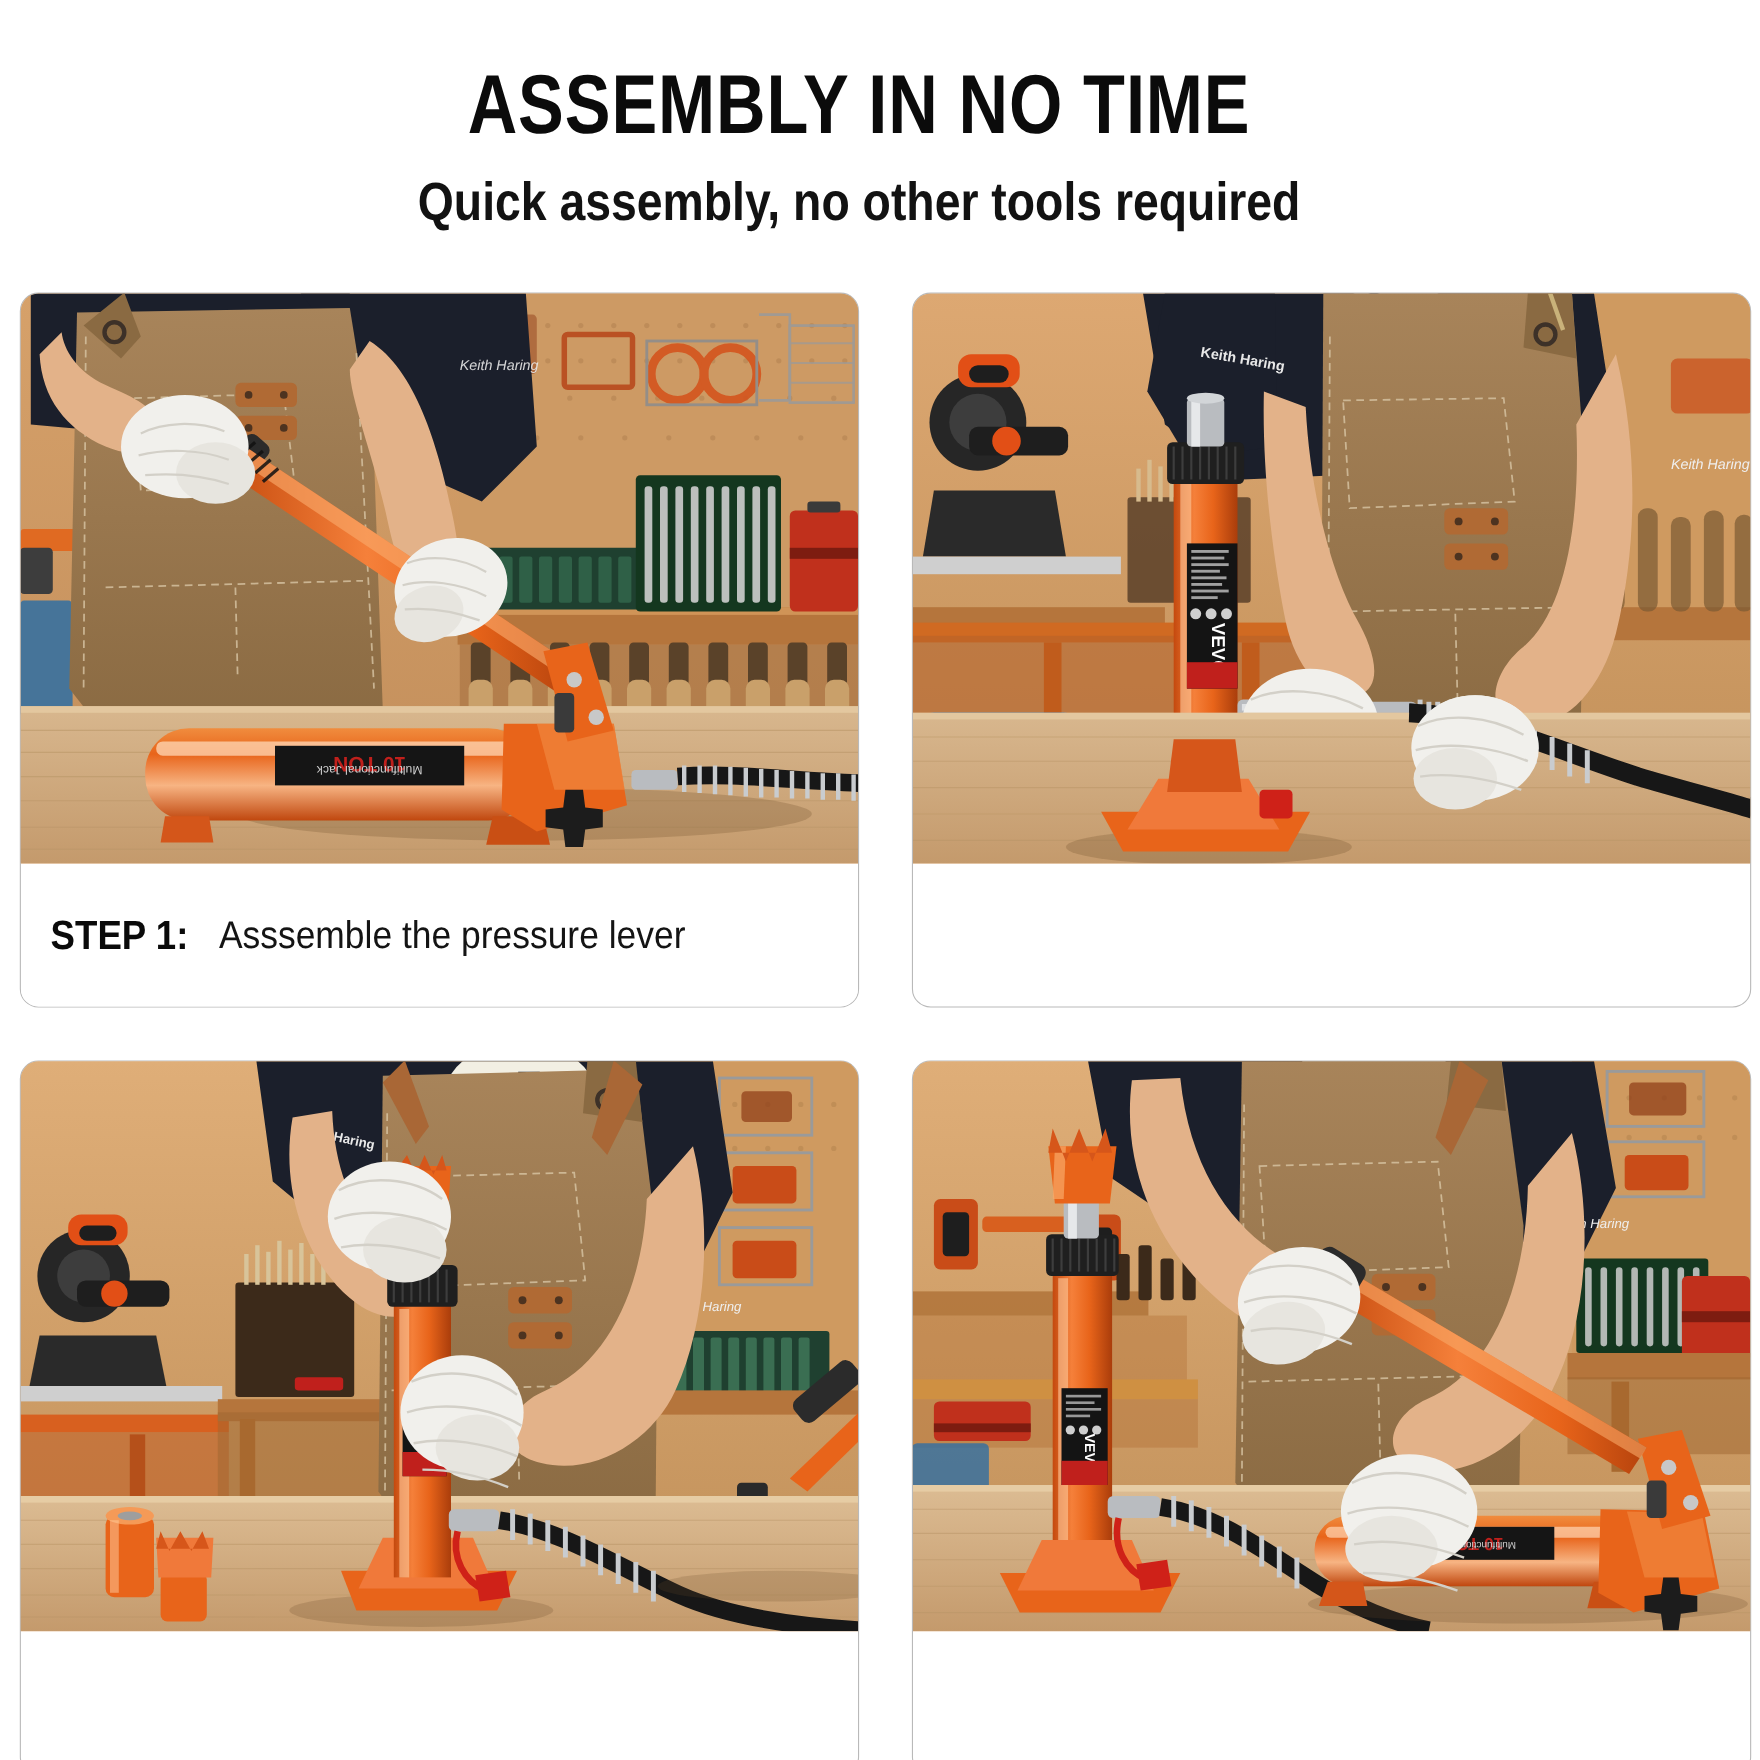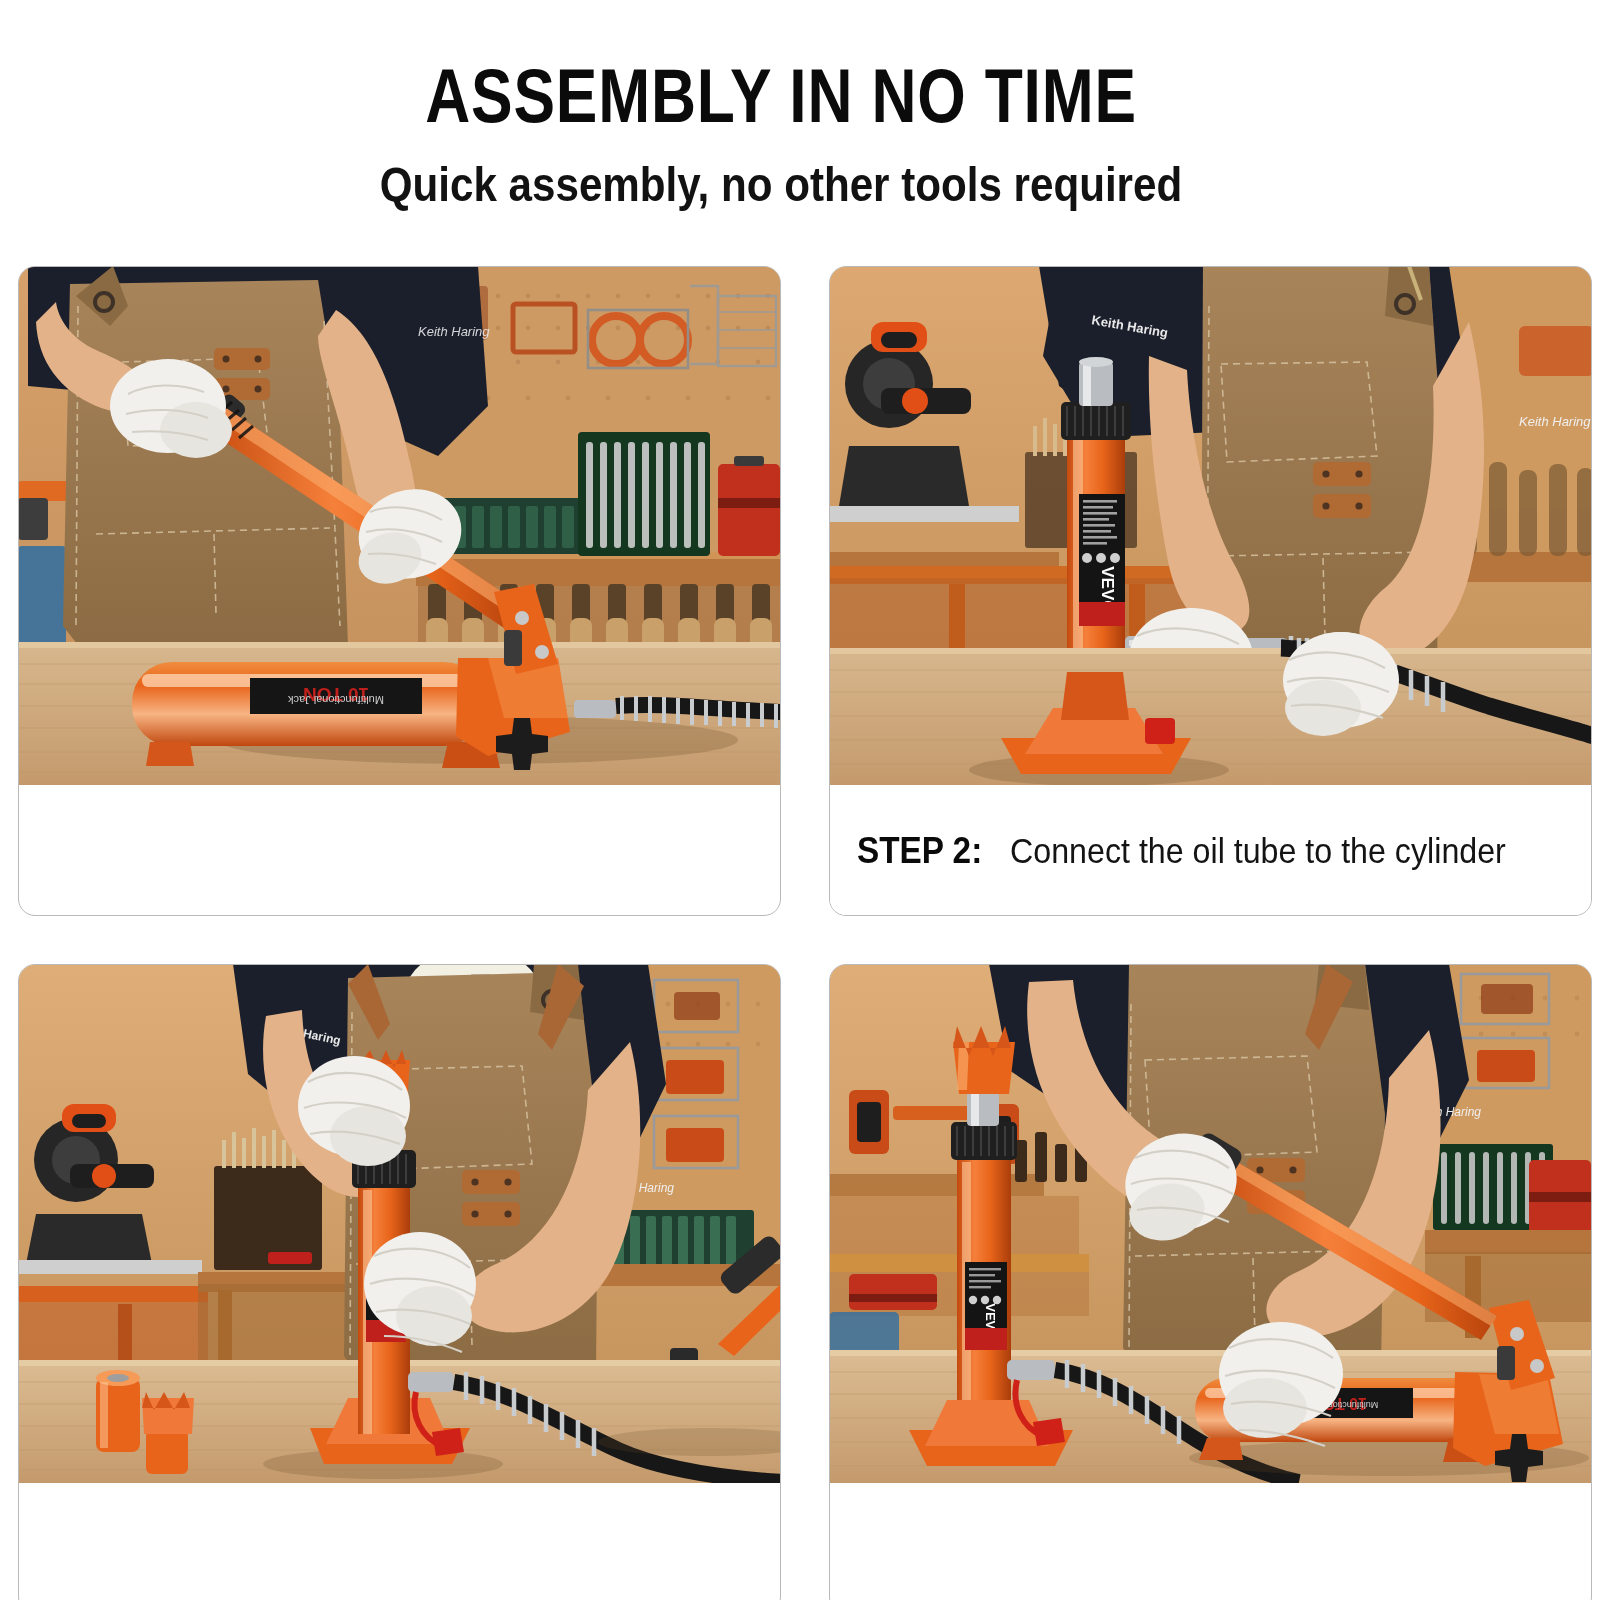--- a/index.html
+++ b/index.html
@@ -374,20 +374,24 @@
                   <line x1="702" y1="435" x2="702" y2="460"></line>
                 <line x1="716" y1="436" x2="716" y2="460"></line>
                   <line x1="730" y1="437" x2="730" y2="461"></line>
                 <line x1="744" y1="437" x2="744" y2="461"></line>
                   <line x1="758" y1="438" x2="758" y2="462"></line>
               </g>
             </g>
           </g>
         </svg>
       </div>
+      <div class="caption">
+        <span class="step-label">STEP 1:</span>
+        <span class="step-text">Asssemble the pressure lever</span>
+      </div>
     </div>
 
     <div class="card">
       <div class="photo">
         <svg viewBox="0 0 765 519" xmlns="http://www.w3.org/2000/svg">
           <defs>
             <linearGradient id="wall2" x1="0" y1="0" x2="0" y2="1">
               <stop offset="0" stop-color="#dda872"></stop>
                 <stop offset="1" stop-color="#c08f58"></stop>
             </linearGradient>
@@ -611,24 +615,20 @@
             <ellipse cx="512" cy="414" rx="58" ry="48" fill="#f1f0ec"></ellipse>
             <ellipse cx="494" cy="442" rx="38" ry="28" fill="#e7e5df"></ellipse>
             <g stroke="#d3d0c8" stroke-width="2.2" fill="none">
               <path d="M460 394 C486 382 524 384 556 402"></path>
               <path d="M458 416 C486 408 526 412 560 426"></path>
               <path d="M462 440 C490 436 524 442 554 452"></path>
             </g>
           </g>
         </svg>
       </div>
-      <div class="caption">
-        <span class="step-label">STEP 2:</span>
-        <span class="step-text">Connect the oil tube to the cylinder</span>
-      </div>
     </div>
 
     <div class="card">
       <div class="photo">
         <svg viewBox="0 0 765 519" xmlns="http://www.w3.org/2000/svg">
           <defs>
             <linearGradient id="wall3" x1="0" y1="0" x2="0" y2="1">
               <stop offset="0" stop-color="#dfae78"></stop>
                 <stop offset="1" stop-color="#c08f58"></stop>
             </linearGradient>

